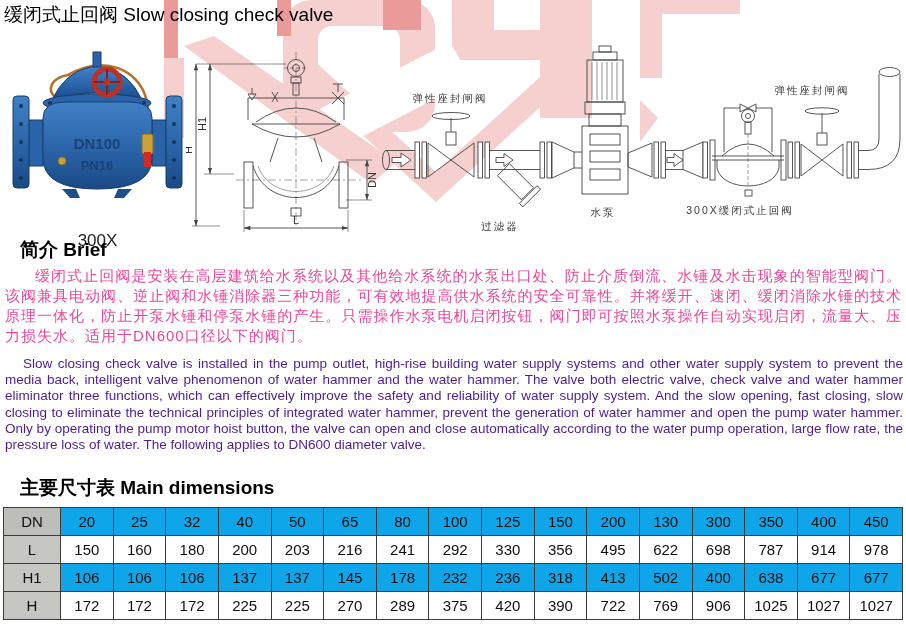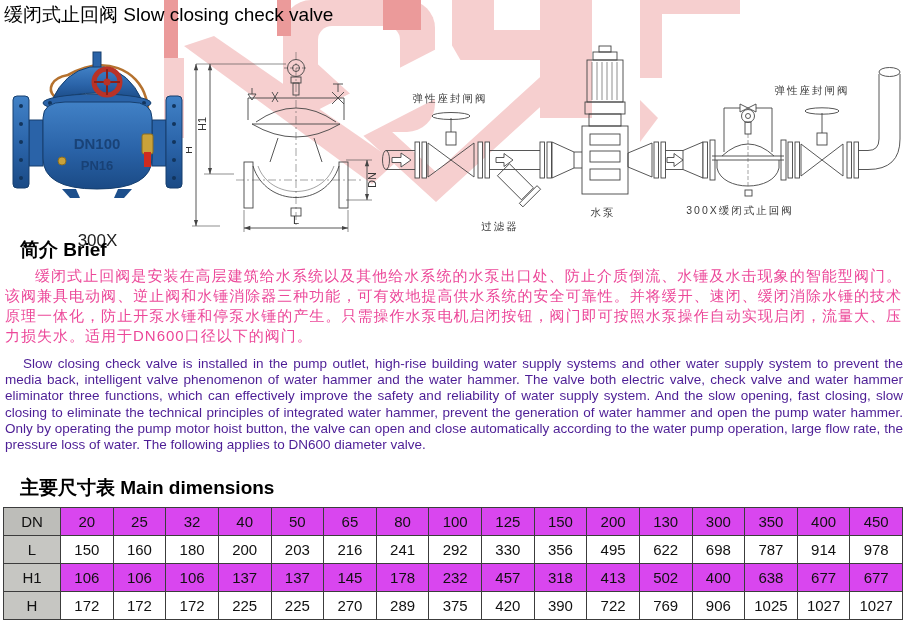--- a/index.html
+++ b/index.html
@@ -21,21 +21,21 @@
   .zh-para { position:absolute; top:266px; left:5px; width:897px; font-size:15px; line-height:20px;
              text-align:justify; text-indent:2em; letter-spacing:1px; color:#ec4899; }
   .en-para { position:absolute; top:356px; left:5px; width:898px; font-size:13.5px; line-height:16.2px;
              text-align:justify; text-indent:18px; color:#4c1d95; }
   .dims-table { position:absolute; top:507px; left:3px; width:900px; border-collapse:collapse;
                 table-layout:fixed; font-size:15px; }
   .dims-table th, .dims-table td { border:1px solid #3c3c3c; height:28px; text-align:center;
                 padding:0; font-weight:normal; background:#fff; }
   .dims-table th { background:#c6c6c2; }
   .dims-table tr:first-child th { background:#bdbdb9; }
-  .dims-table td.shade { background:#d946ef; }
+  .dims-table td.shade { background:#0ea5e9; }
   svg text { font-family: "Liberation Sans", "DejaVu Sans", sans-serif; }
   .schem-label { font-size:10.5px; letter-spacing:2px; fill:#3a3a3a; }
   .dim-label { font-size:11px; fill:#333; }
 </style>
 </head>
 <body>
 
 <div class="page">
 
   <svg class="watermark" viewBox="0 0 906 250" aria-hidden="true">
@@ -304,21 +304,21 @@
         <tr>
           <th>H1</th>
           <td class="shade">106</td>
           <td class="shade">106</td>
           <td class="shade">106</td>
           <td class="shade">137</td>
           <td class="shade">137</td>
           <td class="shade">145</td>
           <td class="shade">178</td>
           <td class="shade">232</td>
-          <td class="shade">457</td>
+          <td class="shade">236</td>
           <td class="shade">318</td>
           <td class="shade">413</td>
           <td class="shade">502</td>
           <td class="shade">400</td>
           <td class="shade">638</td>
           <td class="shade">677</td>
           <td class="shade">677</td>
         </tr>
         <tr>
           <th>H</th>

